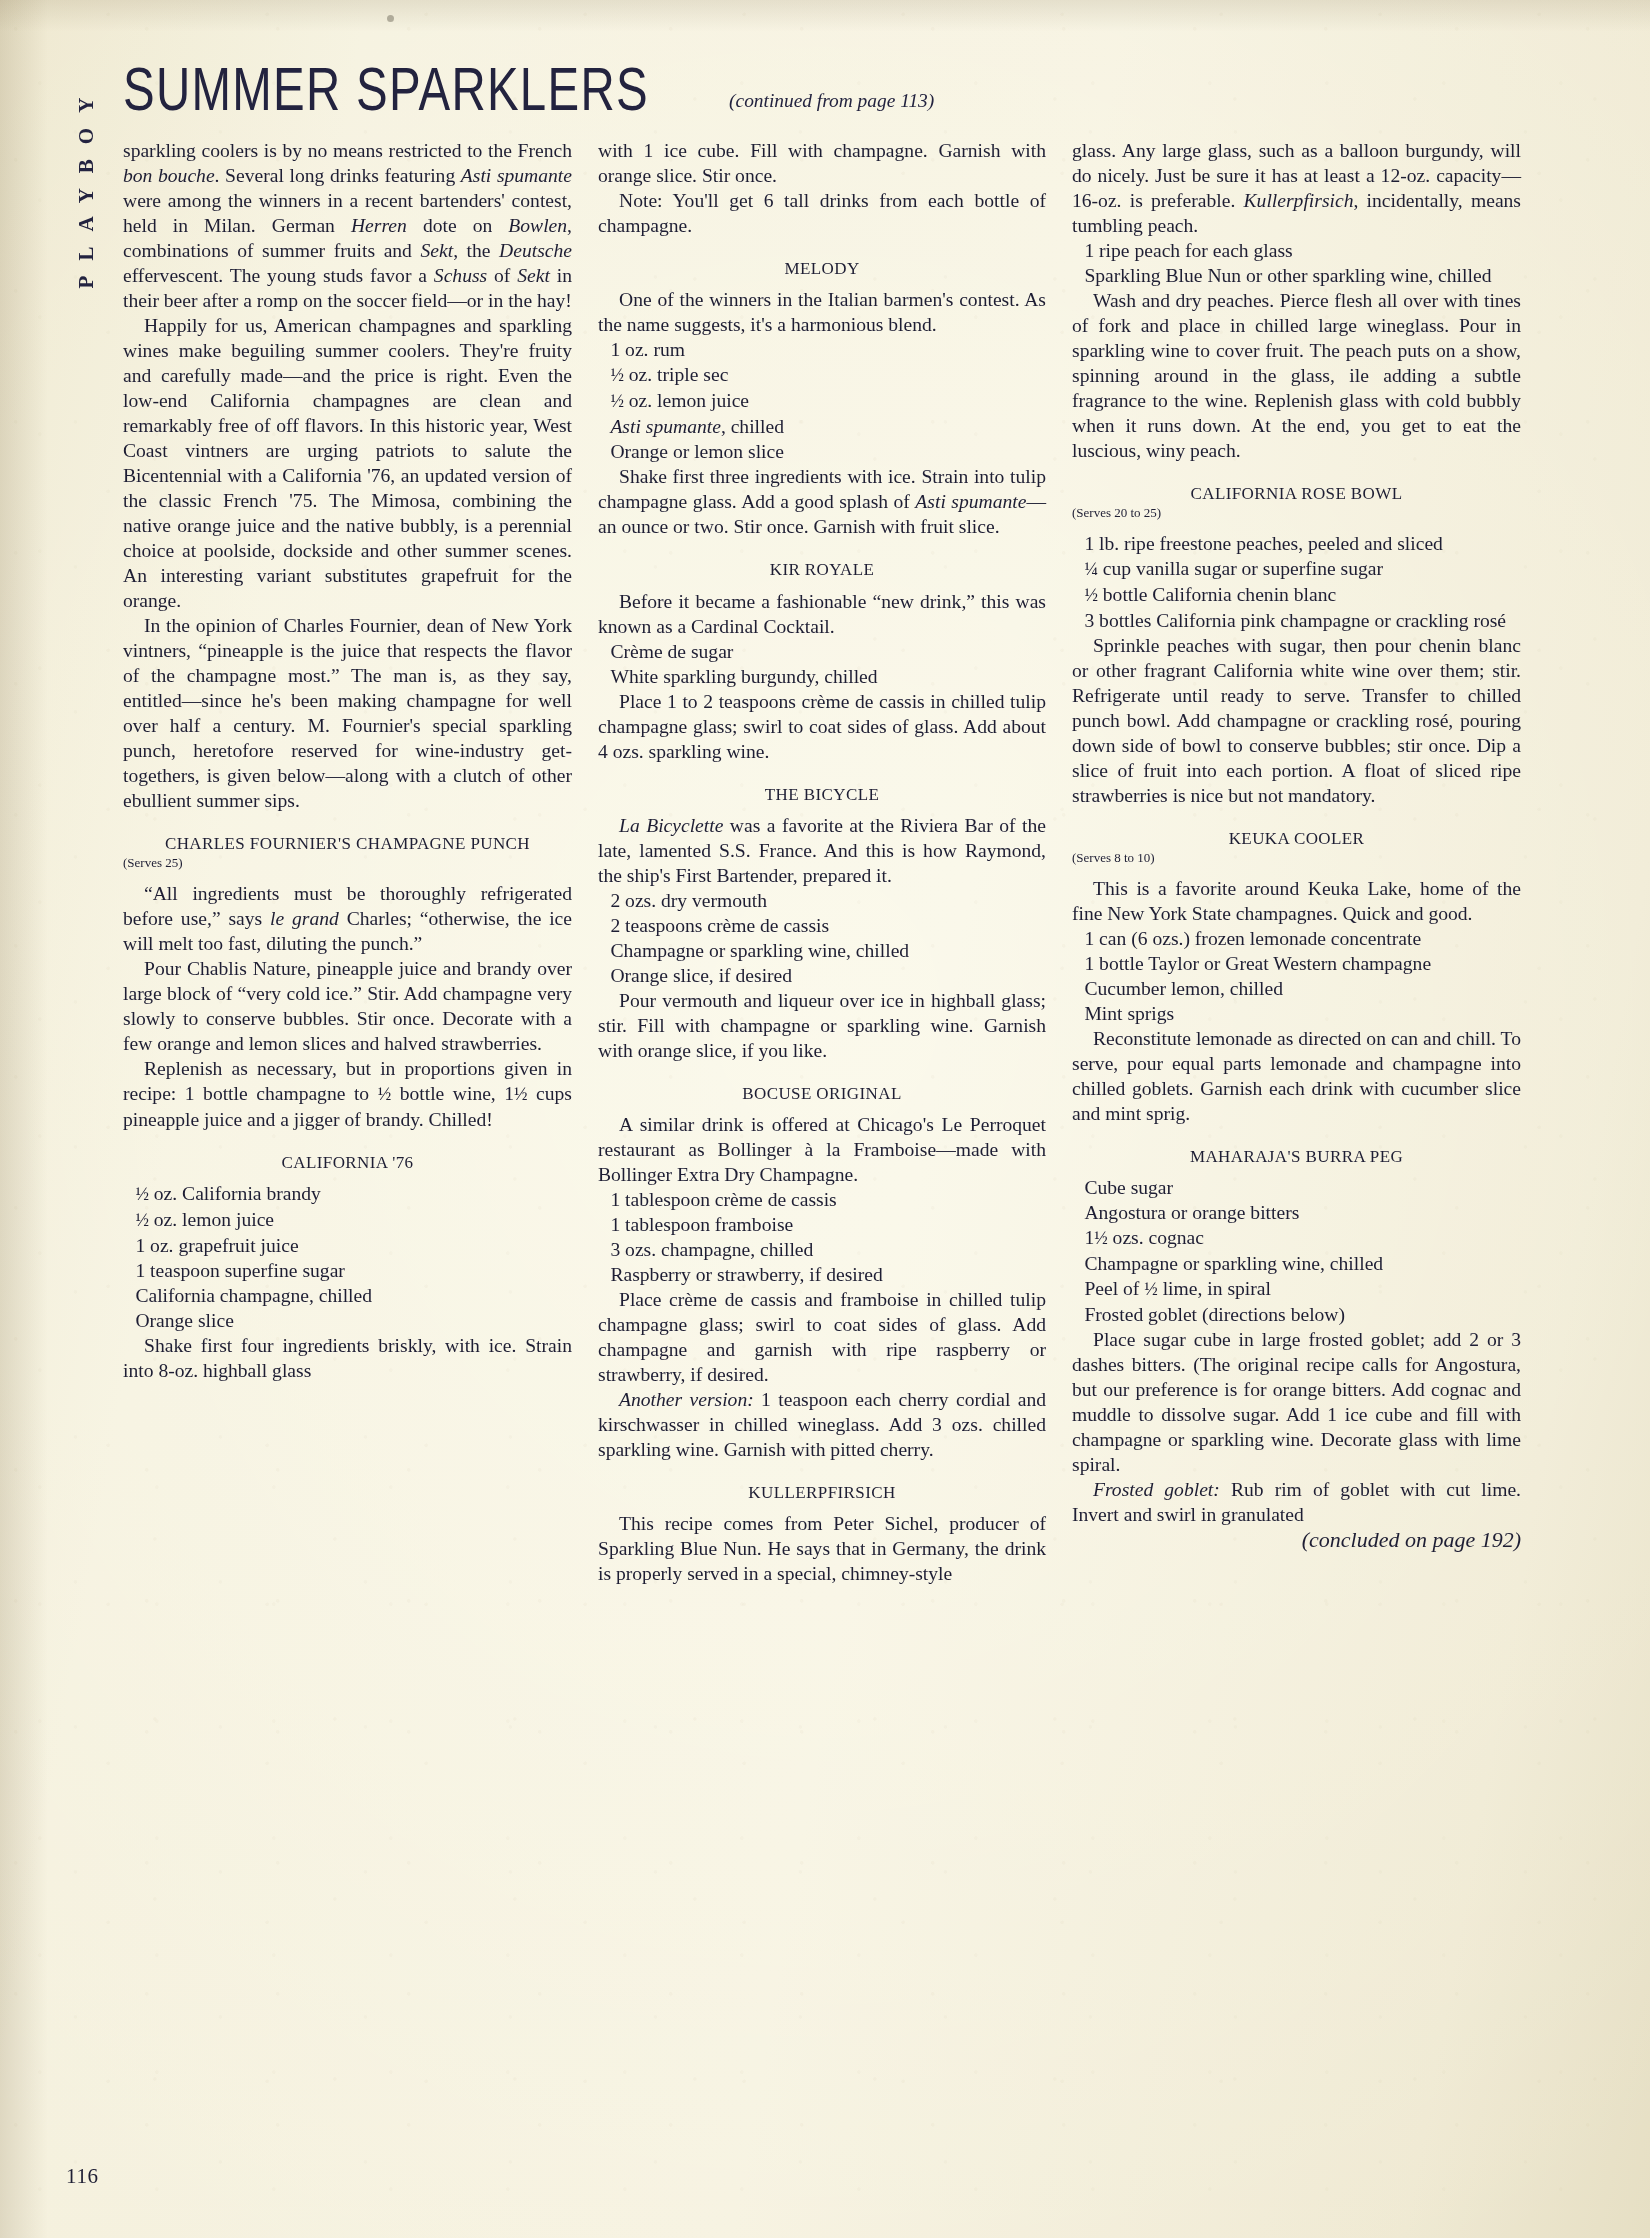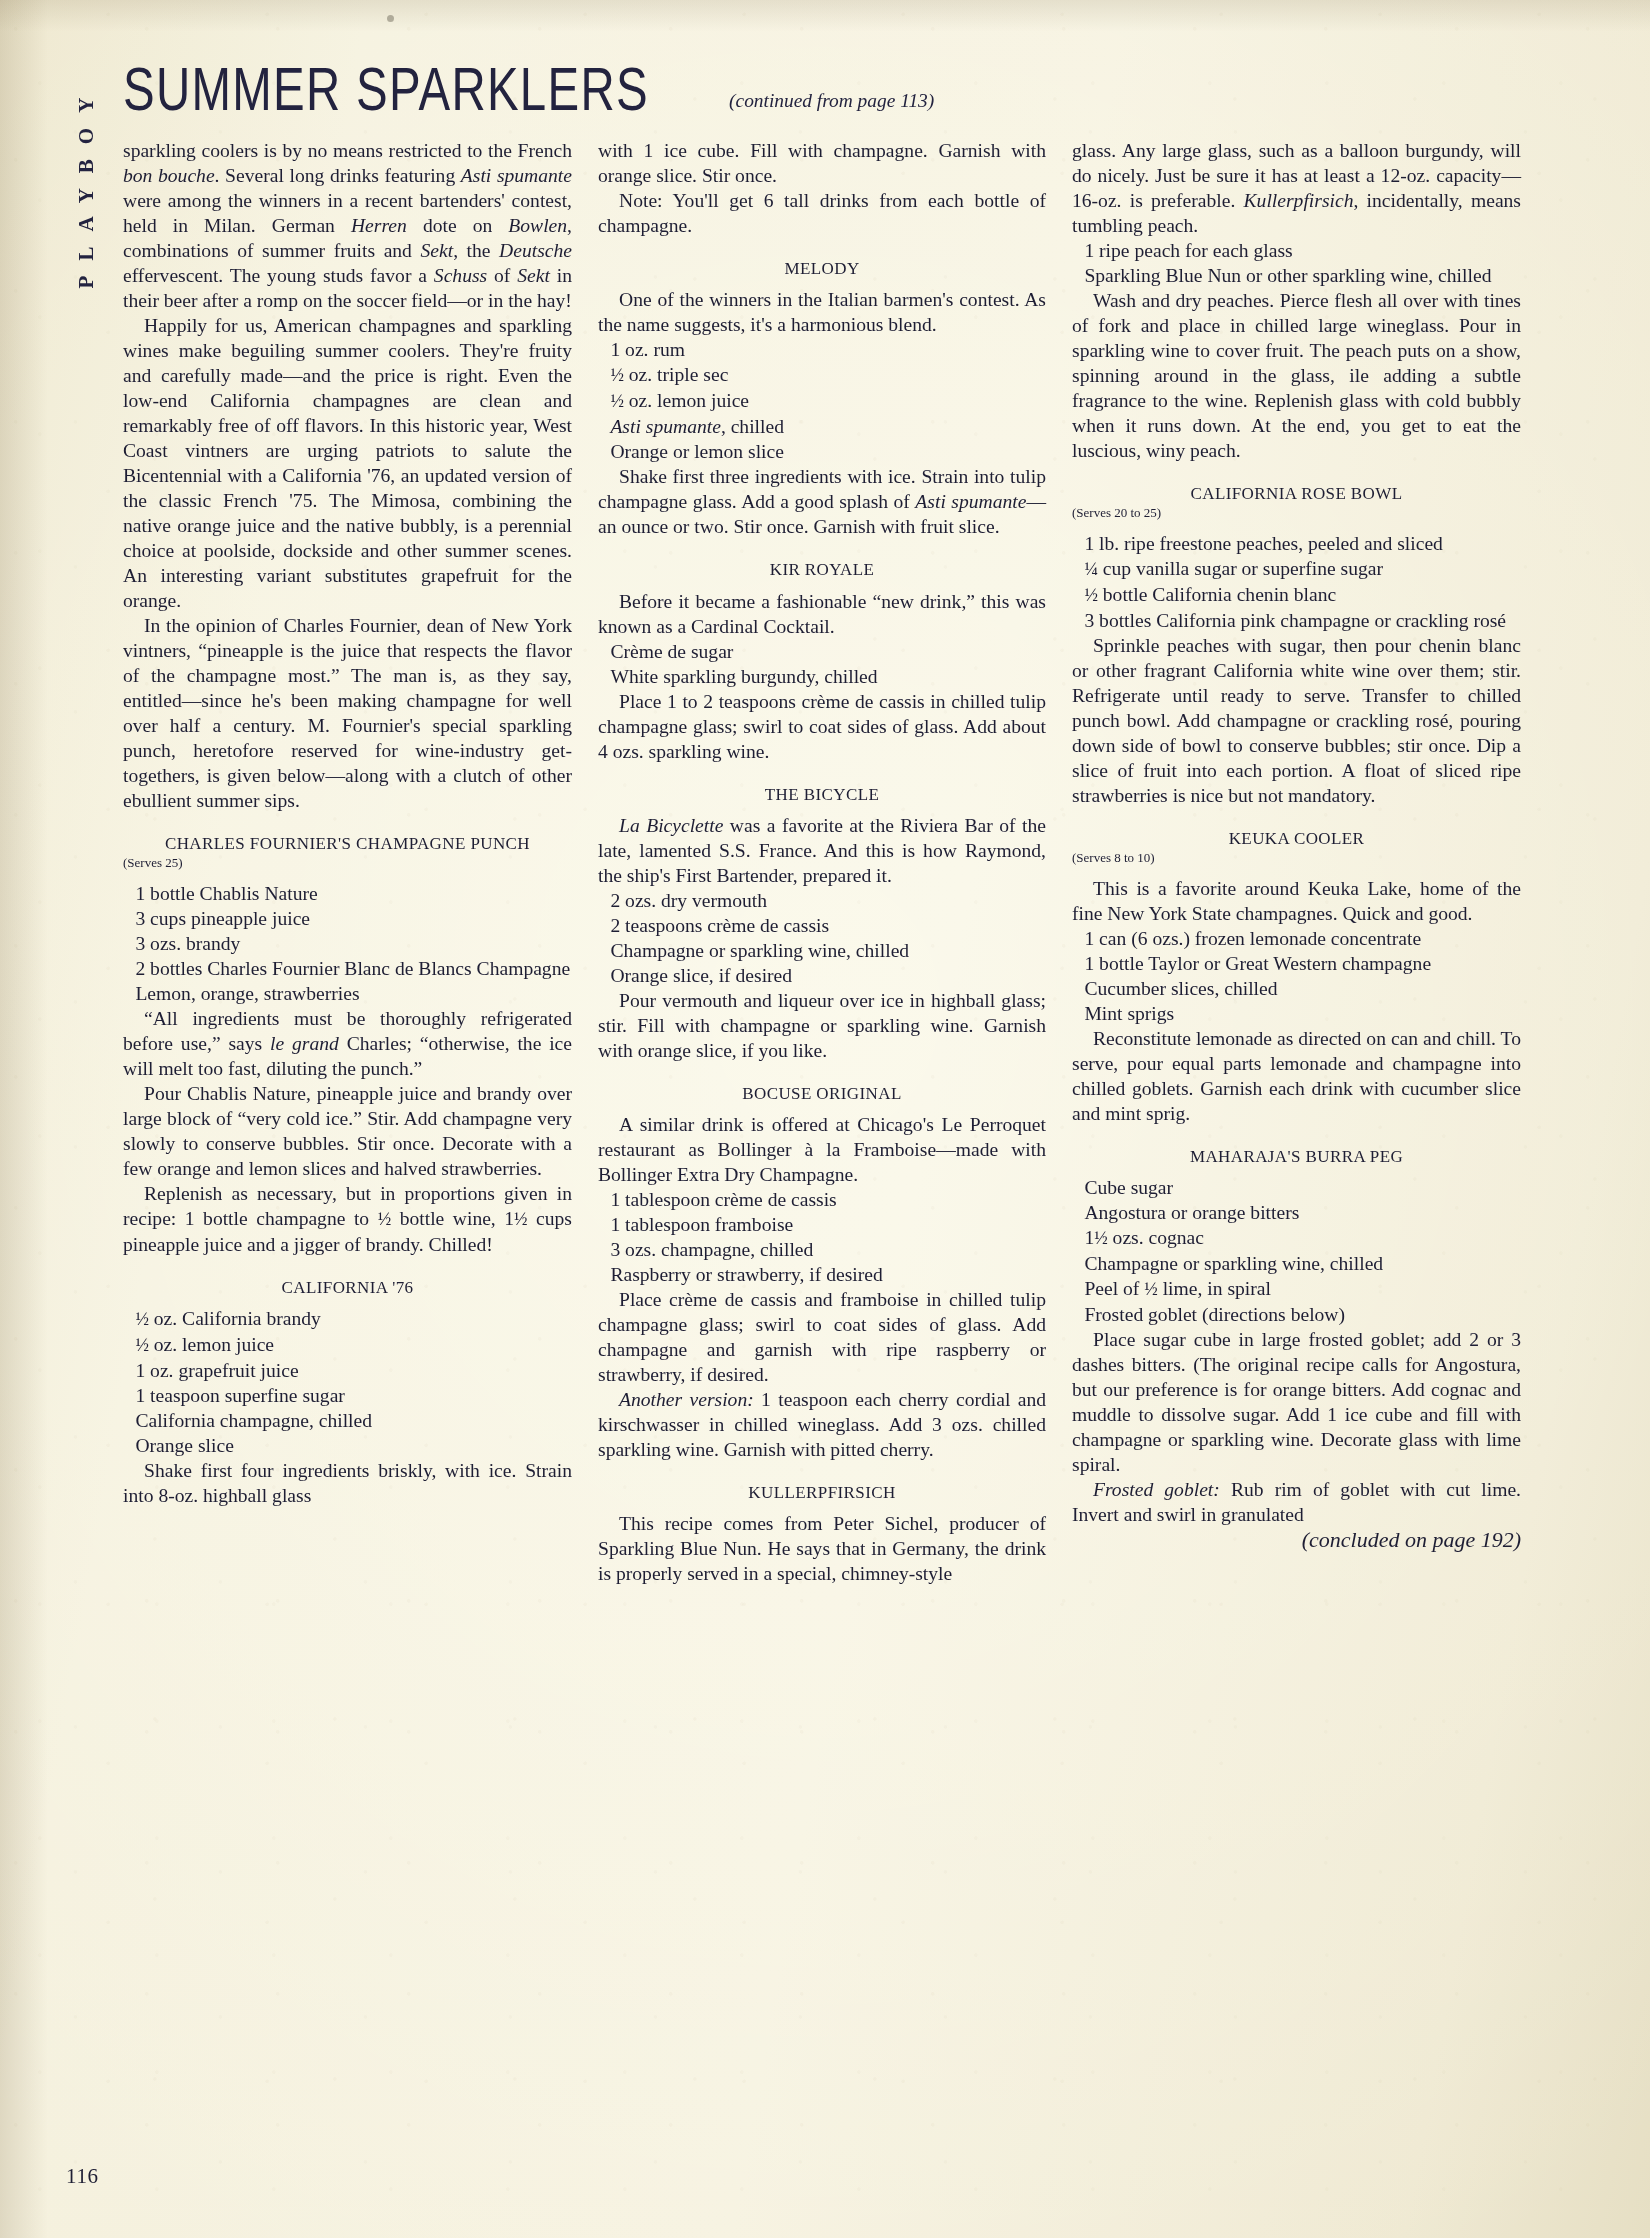--- a/index.html
+++ b/index.html
@@ -196,27 +196,20 @@
 
   <div class="cols">
 
     <div class="col c1">
       <p class="body noind">sparkling coolers is by no means restricted to the French <em>bon bouche</em>. Several long drinks featuring <em>Asti spumante</em> were among the winners in a recent bartenders' contest, held in Milan. German <em>Herren</em> dote on <em>Bowlen</em>, combinations of summer fruits and <em>Sekt</em>, the <em>Deutsche</em> effervescent. The young studs favor a <em>Schuss</em> of <em>Sekt</em> in their beer after a romp on the soccer field—or in the hay!</p>
       <p class="body ind">Happily for us, American champagnes and sparkling wines make beguiling summer coolers. They're fruity and carefully made—and the price is right. Even the low-end California champagnes are clean and remarkably free of off flavors. In this historic year, West Coast vintners are urging patriots to salute the Bicentennial with a California '76, an updated version of the classic French '75. The Mimosa, combining the native orange juice and the native bubbly, is a perennial choice at poolside, dockside and other summer scenes. An interesting variant substitutes grapefruit for the orange.</p>
       <p class="body ind">In the opinion of Charles Fournier, dean of New York vintners, “pineapple is the juice that respects the flavor of the champagne most.” The man is, as they say, entitled—since he's been making champagne for well over half a century. M. Fournier's special sparkling punch, heretofore reserved for wine-industry get-togethers, is given below—along with a clutch of other ebullient summer sips.</p>
 
       <div class="rcp-title">CHARLES FOURNIER'S CHAMPAGNE PUNCH</div>
       <div class="serves">(Serves 25)</div>
-      <ul class="ing">
-          <li>1 bottle Chablis Nature</li>
-          <li>3 cups pineapple juice</li>
-          <li>3 ozs. brandy</li>
-          <li>2 bottles Charles Fournier Blanc de Blancs Champagne</li>
-          <li>Lemon, orange, strawberries</li>
-        </ul>
       <div>
           <p class="body ind">“All ingredients must be thoroughly refrigerated before use,” says <em>le grand</em> Charles; “otherwise, the ice will melt too fast, diluting the punch.”</p>
           <p class="body ind">Pour Chablis Nature, pineapple juice and brandy over large block of “very cold ice.” Stir. Add champagne very slowly to conserve bubbles. Stir once. Decorate with a few orange and lemon slices and halved strawberries.</p>
           <p class="body ind">Replenish as necessary, but in proportions given in recipe: 1 bottle champagne to <span class="frac">½</span> bottle wine, 1<span class="frac">½</span> cups pineapple juice and a jigger of brandy. Chilled!</p>
         </div>
 
       <div class="rcp-title">CALIFORNIA '76</div>
       <div class="gap-after-title"></div>
       <ul class="ing">
           <li><span class="frac">½</span> oz. California brandy</li>
@@ -311,21 +304,21 @@
       <div>
           <p class="body ind">Sprinkle peaches with sugar, then pour chenin blanc or other fragrant California white wine over them; stir. Refrigerate until ready to serve. Transfer to chilled punch bowl. Add champagne or crackling rosé, pouring down side of bowl to conserve bubbles; stir once. Dip a slice of fruit into each portion. A float of sliced ripe strawberries is nice but not mandatory.</p>
         </div>
 
       <div class="rcp-title">KEUKA COOLER</div>
       <div class="serves">(Serves 8 to 10)</div>
       <p class="body ind">This is a favorite around Keuka Lake, home of the fine New York State champagnes. Quick and good.</p>
       <ul class="ing">
           <li>1 can (6 ozs.) frozen lemonade concentrate</li>
           <li>1 bottle Taylor or Great Western champagne</li>
-          <li>Cucumber slices, chilled</li>
+          <li>Cucumber lemon, chilled</li>
           <li>Mint sprigs</li>
         </ul>
       <div>
           <p class="body ind">Reconstitute lemonade as directed on can and chill. To serve, pour equal parts lemonade and champagne into chilled goblets. Garnish each drink with cucumber slice and mint sprig.</p>
         </div>
 
       <div class="rcp-title">MAHARAJA'S BURRA PEG</div>
       <div class="gap-after-title"></div>
       <ul class="ing">
           <li>Cube sugar</li>

